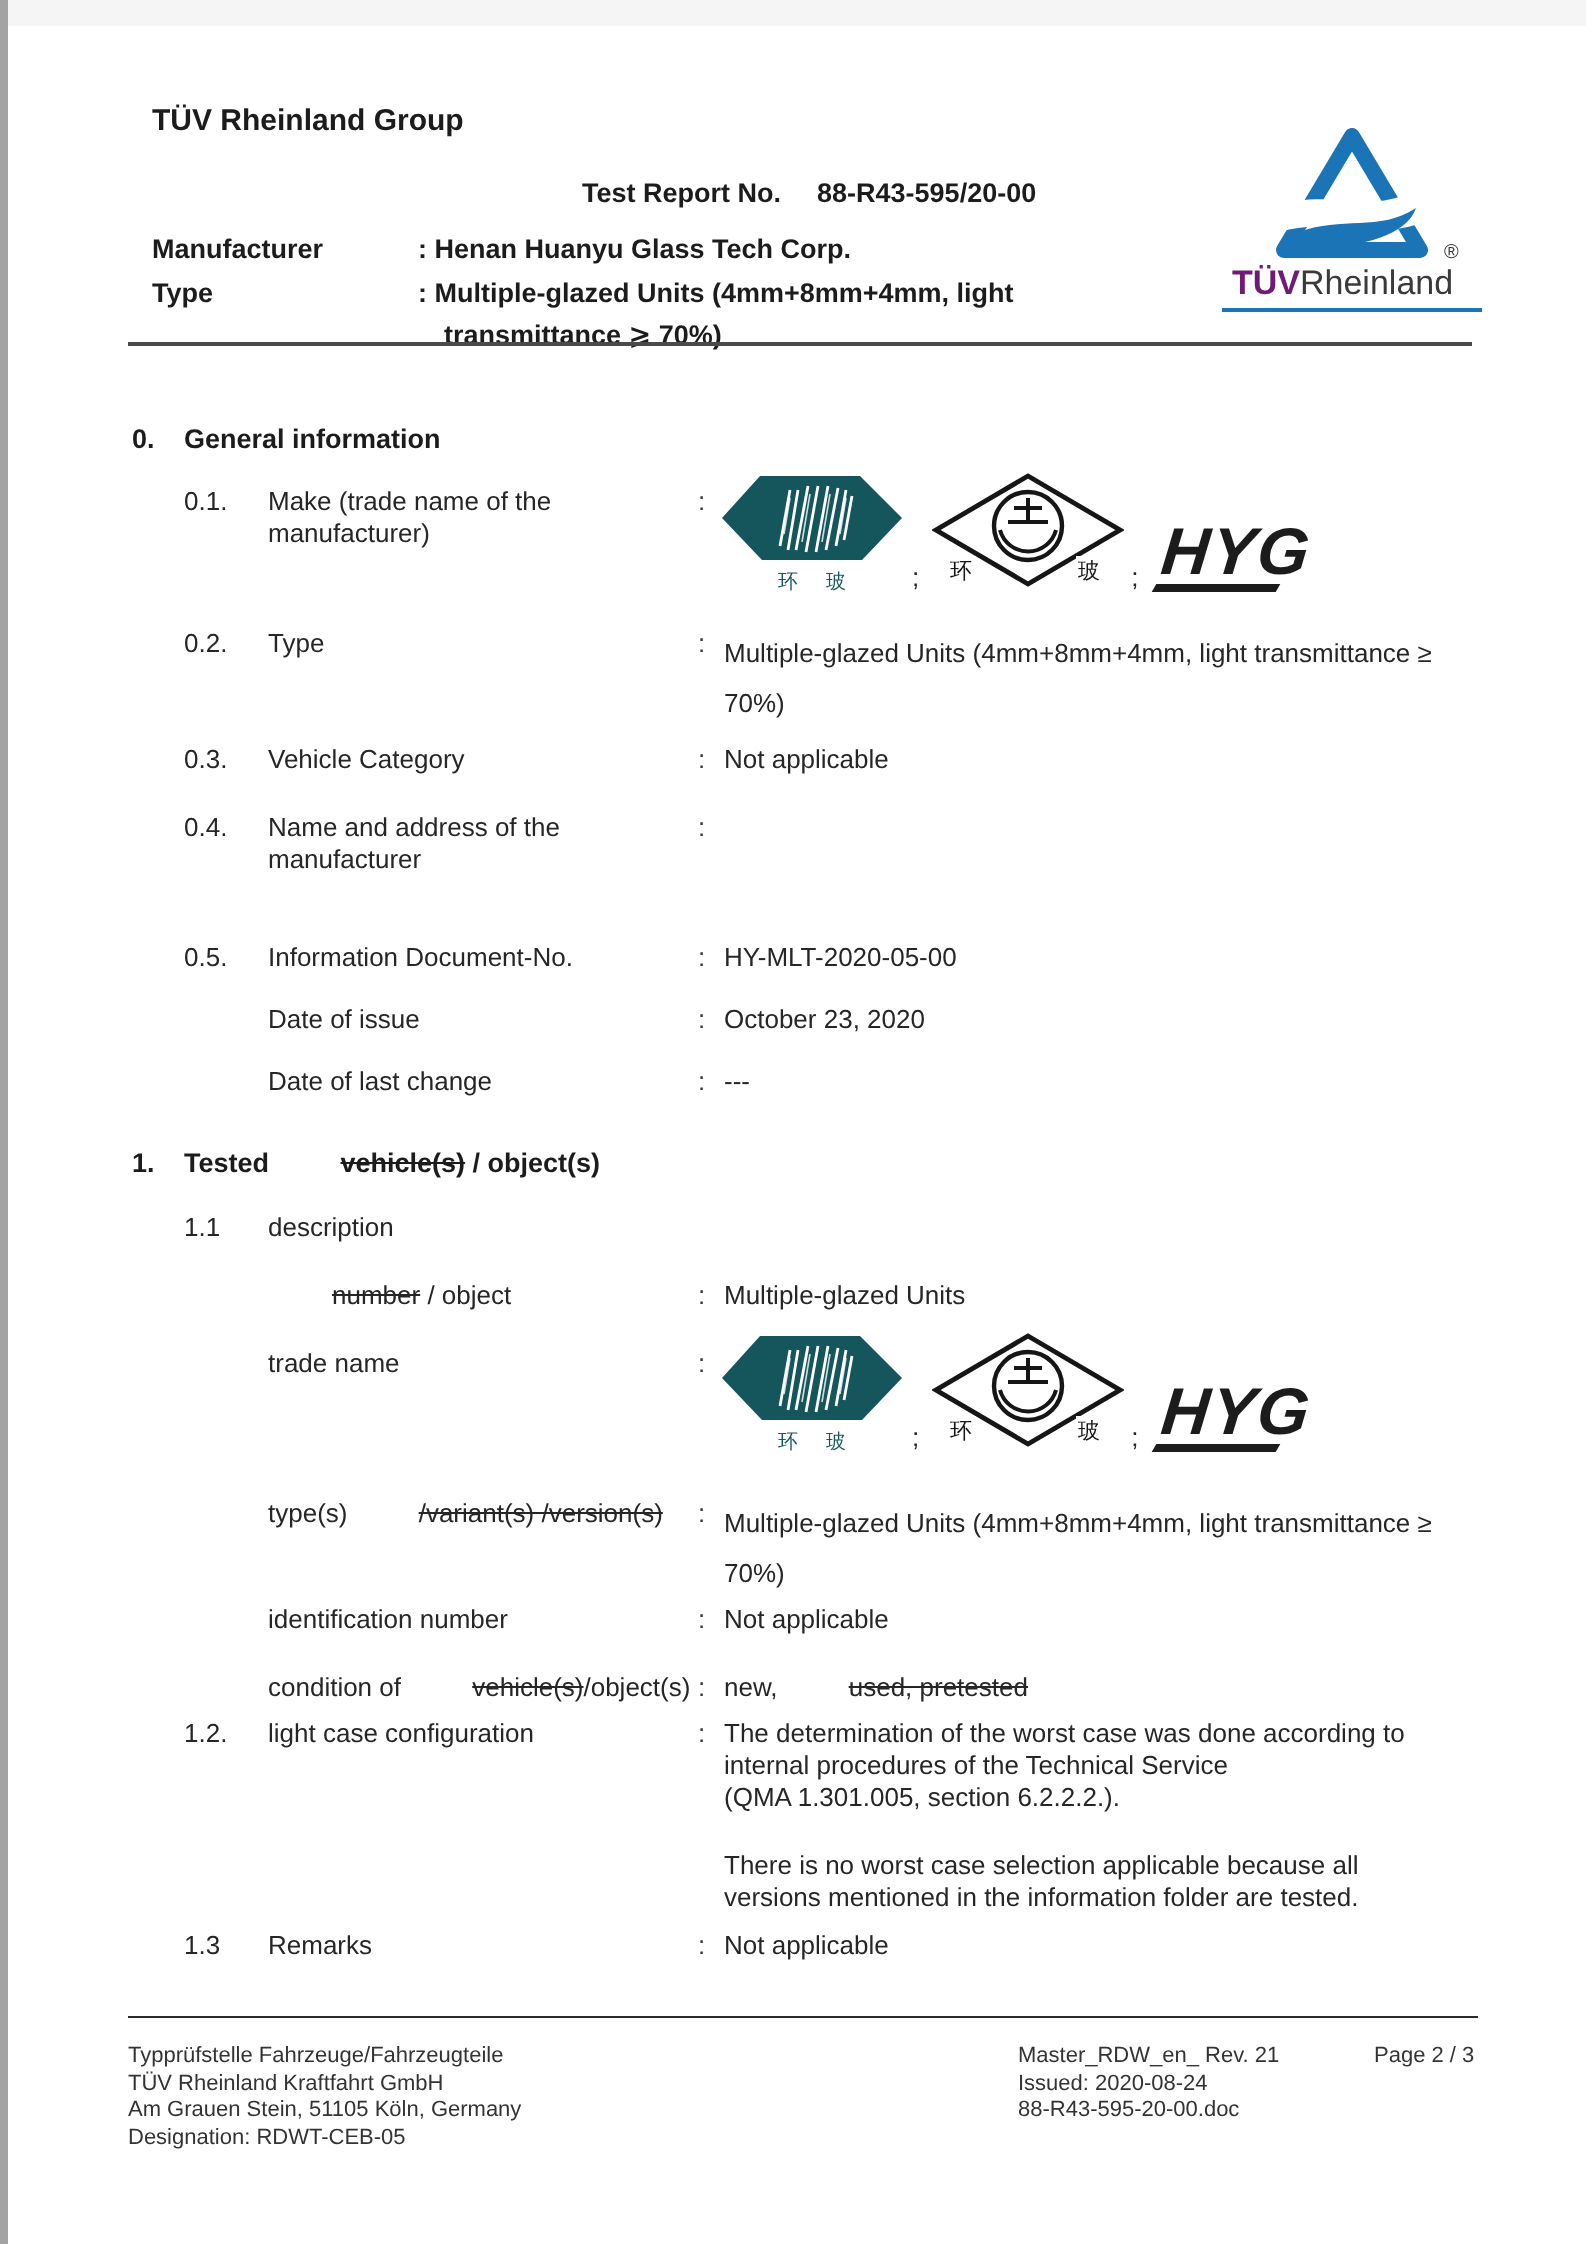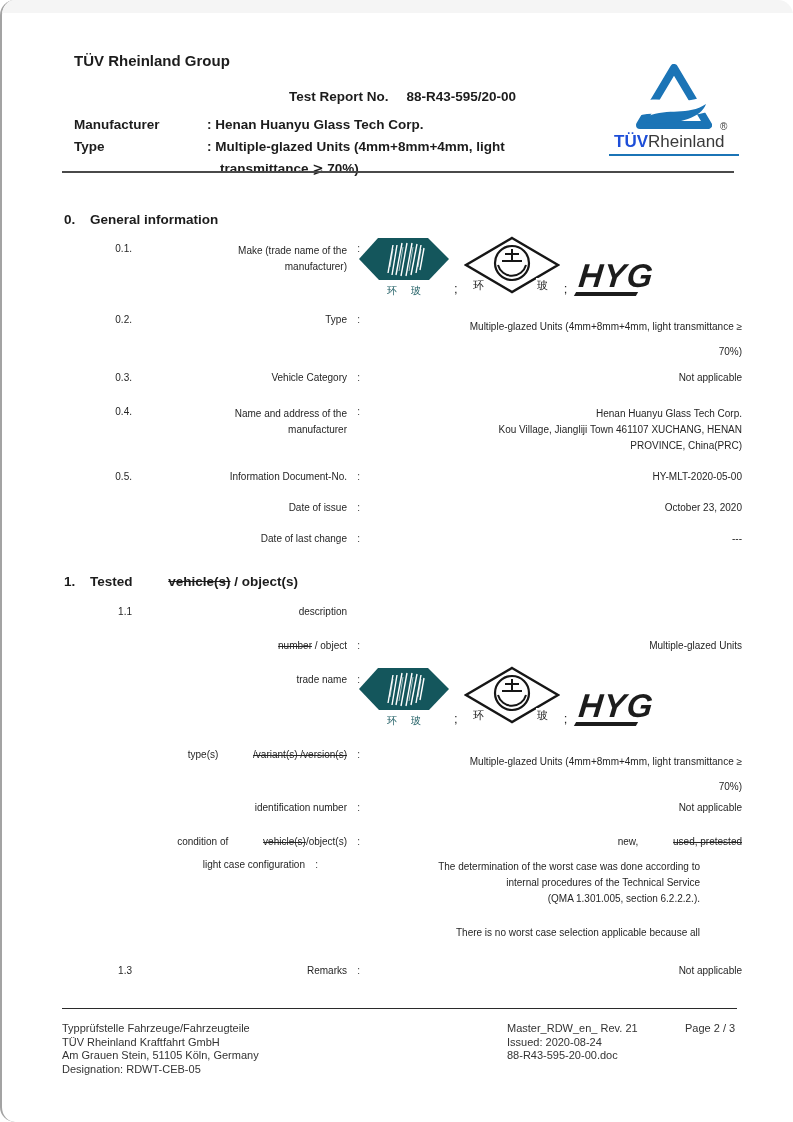--- a/index.html
+++ b/index.html
@@ -1,43 +1,43 @@
 <!DOCTYPE html>
 <html><head>
 <meta charset="utf-8">
 <style>
   * { margin:0; padding:0; box-sizing:border-box; }
   html,body { background:#ffffff; }
   body { font-family:"Liberation Sans","DejaVu Sans",sans-serif; color:#262626; }
   #page {
     position:relative; width:793px; height:1122px; background:#ffffff;
-    border-left:2px solid #a3a3a3; overflow:hidden;border-radius:15px;
+    border-left:4px solid #a3a3a3; overflow:hidden;
   }
   .topband { position:absolute; top:0; left:0; right:0; height:13px; background:#f5f5f5; }
 
   
   .grp-title { position:absolute; left:72px; top:52px; font-size:15px; font-weight:bold; color:#1c1c1c; }
   .report-line { position:absolute; left:287px; top:89px; font-size:13.5px; font-weight:bold; color:#1c1c1c; }
   .report-line .val { margin-left:18px; }
   .hdr-row { position:absolute; left:72px; font-size:13.5px; font-weight:bold; color:#1c1c1c; }
   .hdr-val { position:absolute; left:205px; font-size:13.5px; font-weight:bold; color:#1c1c1c; white-space:nowrap; }
   .hdr-rule { position:absolute; left:60px; top:171px; width:672px; height:2px; background:#4a4a4a; }
 
   
   .tuv-logo { position:absolute; left:600px; top:62px; width:150px; height:100px; }
   .tuv-tri { position:absolute; left:34px; top:2px; }
   .tuv-word { position:absolute; left:12px; top:70px; font-size:17px; color:#3a3a3a; white-space:nowrap; }
-  .tuv-word b { font-weight:bold; color:#1d4ed8; }
+  .tuv-word b { font-weight:bold; color:#701a75; }
   .tuv-reg { position:absolute; left:118px; top:59px; font-size:10px; color:#3a3a3a; }
   .tuv-rule { position:absolute; left:7px; top:92px; width:130px; height:2px; background:#1b74b6; }
 
   
   .sec-title { position:absolute; left:62px; display:flex; font-size:13.5px; font-weight:bold; color:#1c1c1c; }
   .sec-title .n { width:26px; }
-  .row { position:absolute; left:88px; display:flex; font-size:10px; color:#262626;text-align:right; }
+  .row { position:absolute; left:88px; display:flex; font-size:13px; color:#262626; }
   .row .num { width:42px; }
   .row .lbl { width:215px; }
   .row .colon { width:13px; color:#3c3c3c; }
   .row .val { width:382px; }
   .nw { white-space:nowrap; display:block; }
   .lh25 .nw { line-height:25px; }
   .lh16 .nw { line-height:16px; }
   .strike { text-decoration:line-through;margin-left:32px; }
   .para2 { margin-top:18px; }
 
@@ -162,25 +162,20 @@
     <span class="val">Not applicable</span>
   </div>
 
   <div class="row lh16" style="top:406px">
     <span class="num">0.4.</span>
     <span class="lbl">
       <span class="nw">Name and address of the</span>
       <span class="nw">manufacturer</span>
     </span>
     <span class="colon">:</span>
-    <span class="val">
-      <span class="nw">Henan Huanyu Glass Tech Corp.</span>
-      <span class="nw">Kou Village, Jiangliji Town 461107 XUCHANG, HENAN</span>
-      <span class="nw">PROVINCE, China(PRC)</span>
-    </span>
   </div>
 
   <div class="row" style="top:471px">
     <span class="num">0.5.</span>
     <span class="lbl">Information Document-No.</span>
     <span class="colon">:</span>
     <span class="val">HY-MLT-2020-05-00</span>
   </div>
 
   <div class="row" style="top:502px">
@@ -283,27 +278,29 @@
   </div>
 
   <div class="row" style="top:836px">
     <span class="num"></span>
     <span class="lbl"><span>condition of </span><span class="strike">vehicle(s)</span><span>/object(s)</span></span>
     <span class="colon">:</span>
     <span class="val"><span>new, </span><span class="strike">used, pretested</span></span>
   </div>
 
   <div class="row lh16" style="top:859px">
+    <span class="num">1.2.</span>
     <span class="lbl">light case configuration</span>
     <span class="colon">:</span>
     <span class="val">
       <span class="nw">The determination of the worst case was done according to</span>
       <span class="nw">internal procedures of the Technical Service</span>
       <span class="nw">(QMA 1.301.005, section 6.2.2.2.).</span>
       <span class="nw para2">There is no worst case selection applicable because all</span>
+      <span class="nw">versions mentioned in the information folder are tested.</span>
     </span>
   </div>
 
   <div class="row" style="top:965px">
     <span class="num">1.3</span>
     <span class="lbl">Remarks</span>
     <span class="colon">:</span>
     <span class="val">Not applicable</span>
   </div>
 

